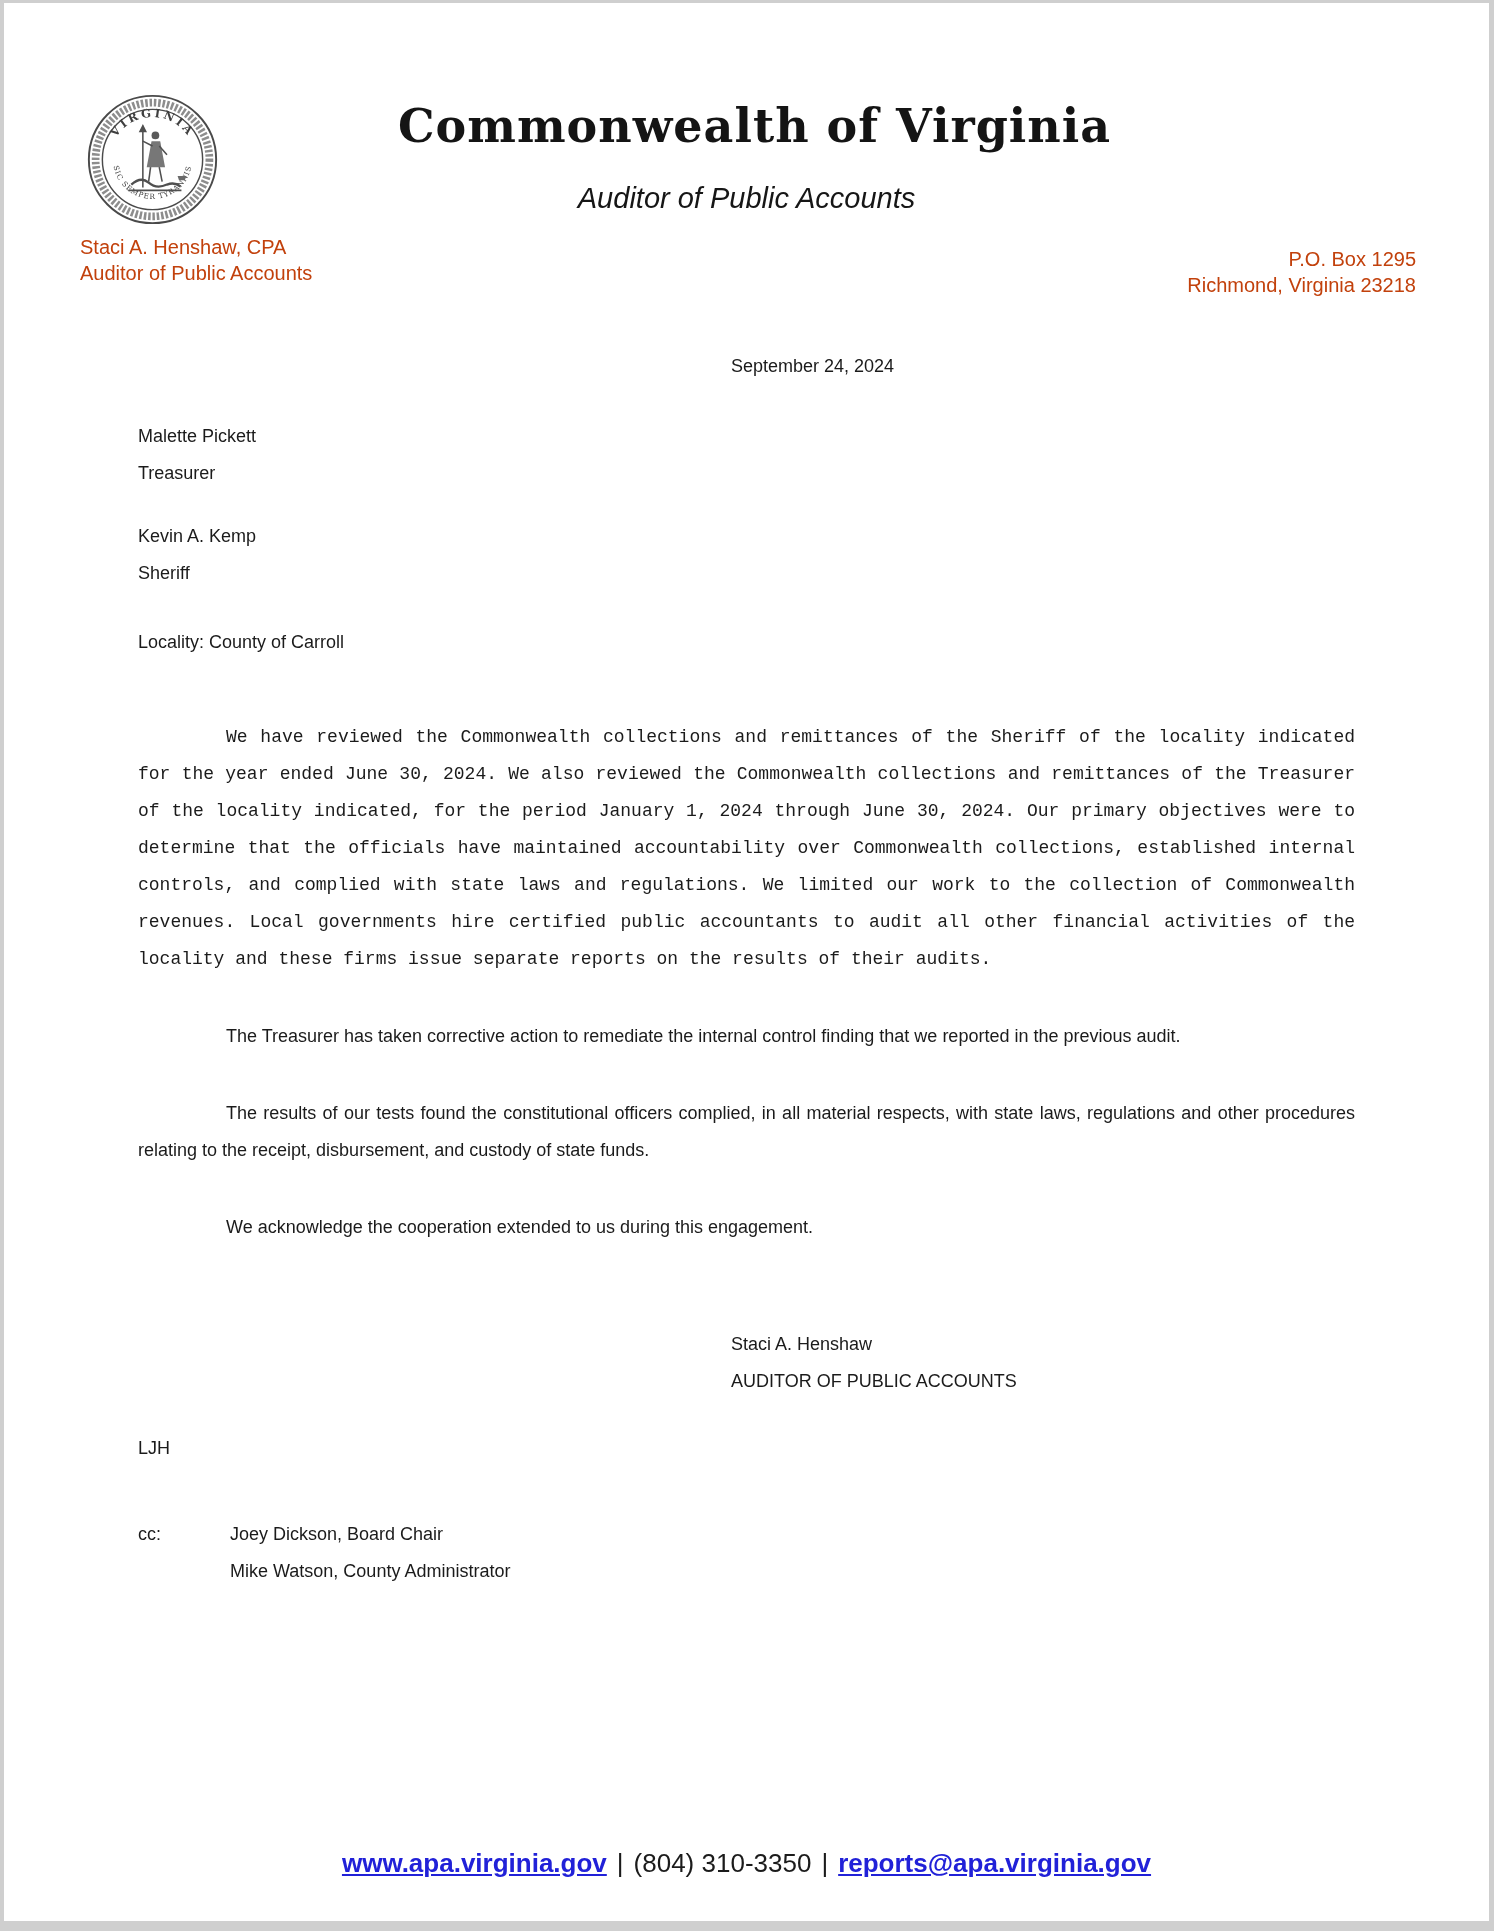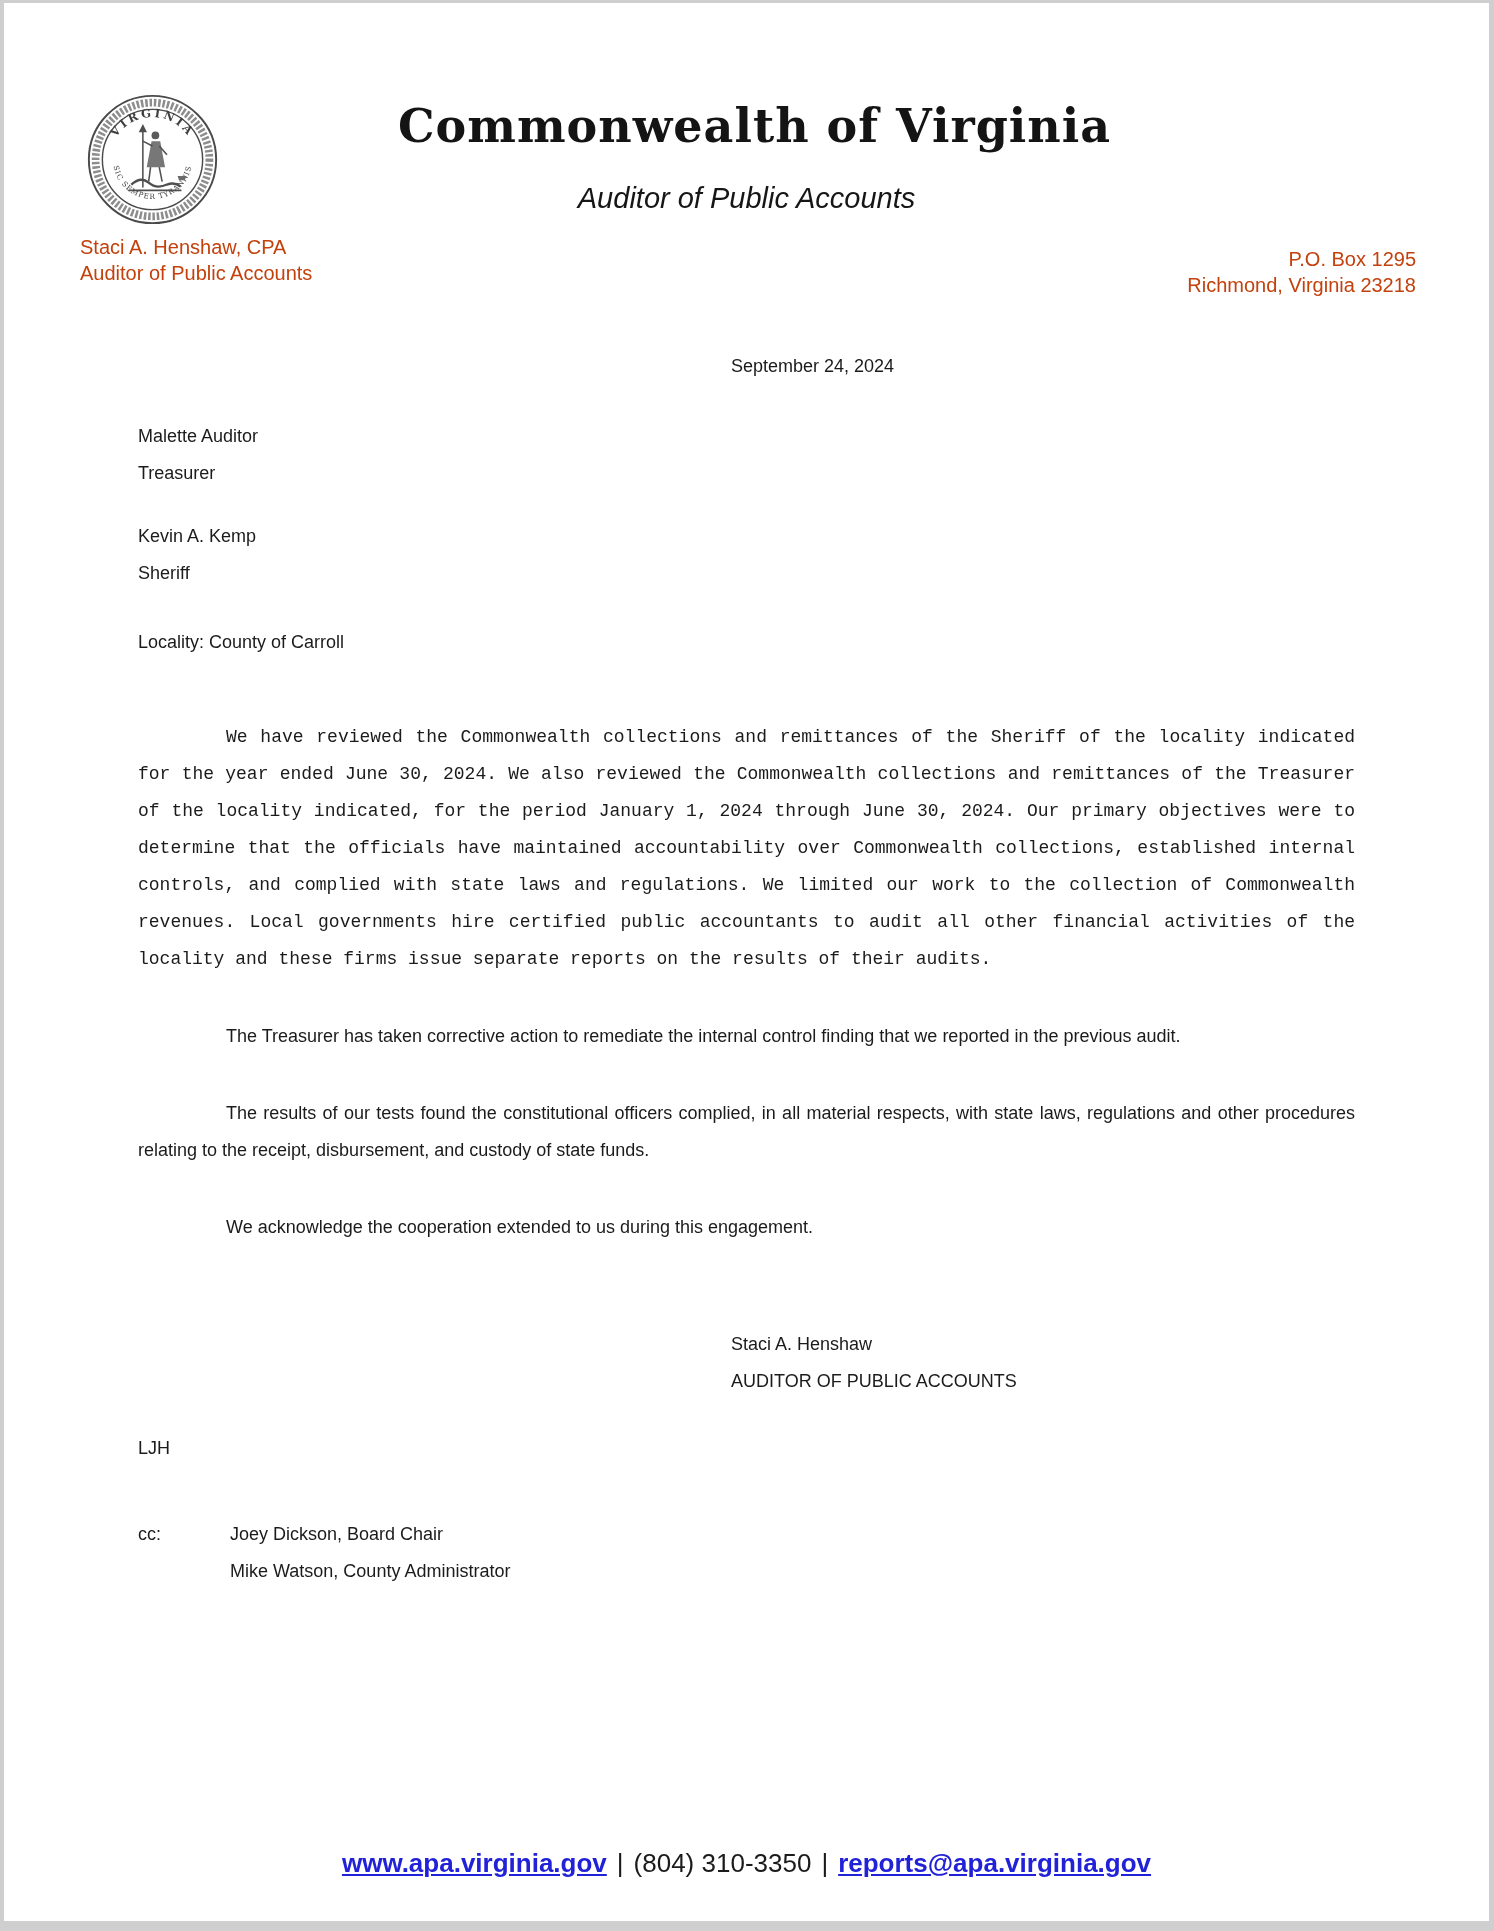--- a/index.html
+++ b/index.html
@@ -119,21 +119,21 @@
       <div>P.O. Box 1295</div>
       <div>Richmond, Virginia 23218</div>
     </div>
   </div>
 
   <div class="content">
 
     <div class="date-line">September 24, 2024</div>
 
     <div class="addr1">
-      <div>Malette Auditor</div>
+      <div>Malette Pickett</div>
       <div>Treasurer</div>
     </div>
 
     <div class="addr2">
       <div>Kevin A. Kemp</div>
       <div>Sheriff</div>
     </div>
 
     <div class="locality-line">Locality: County of Carroll</div>
 

